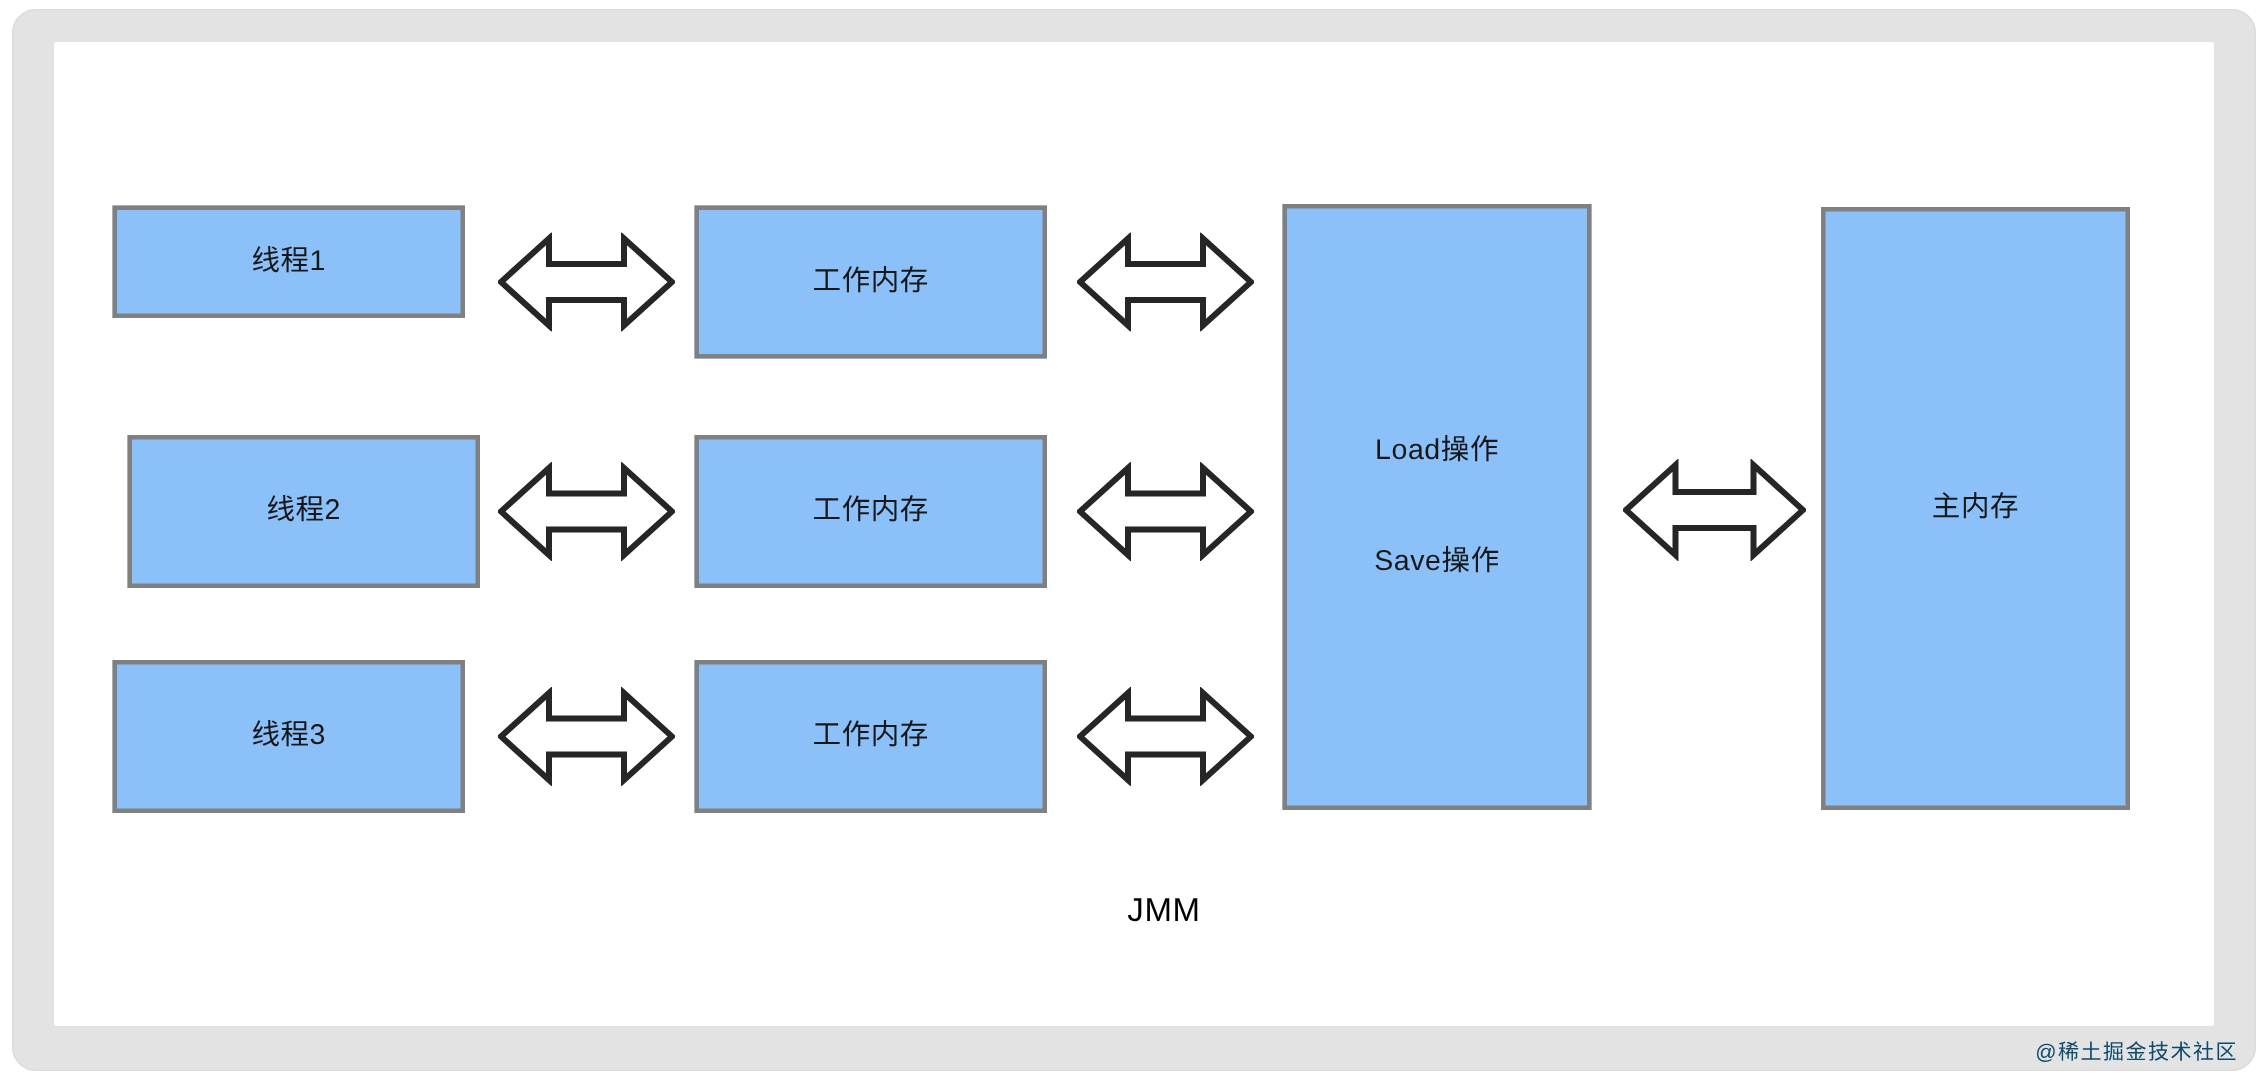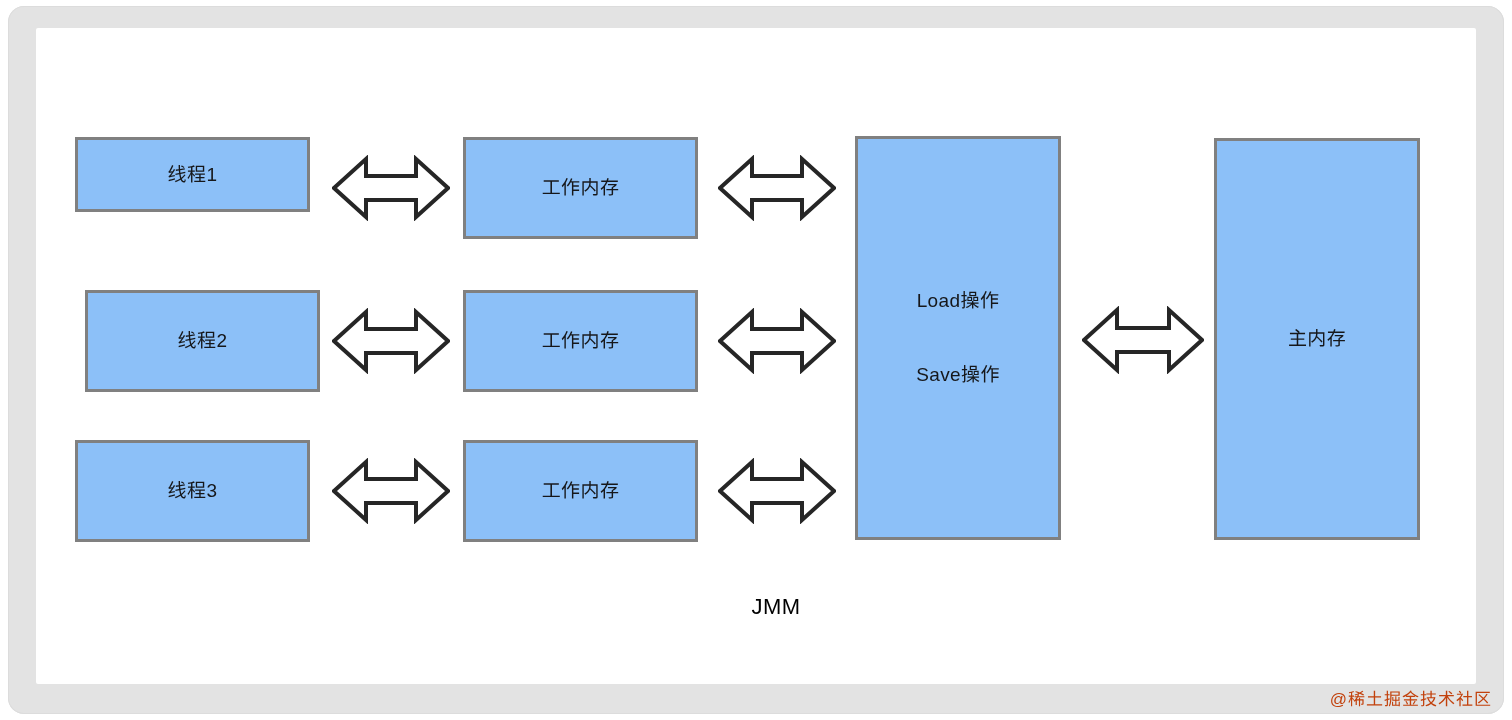--- a/index.html
+++ b/index.html
@@ -93,22 +93,22 @@
     width: 140px;
     text-align: center;
     font-size: 22px;
     color: #000000;
     letter-spacing: 0.5px;
   }
   #watermark {
     position: absolute;
     right: 20px;
     bottom: 10px;
-    font-size: 17px;
-    color: #c2410c;
+    font-size: 14px;
+    color: #0c4a6e;
     letter-spacing: 1px;
     white-space: nowrap;
     margin-left: 44px;
   }
 </style>
 </head>
 <body>
 
 <div id="page">
 

